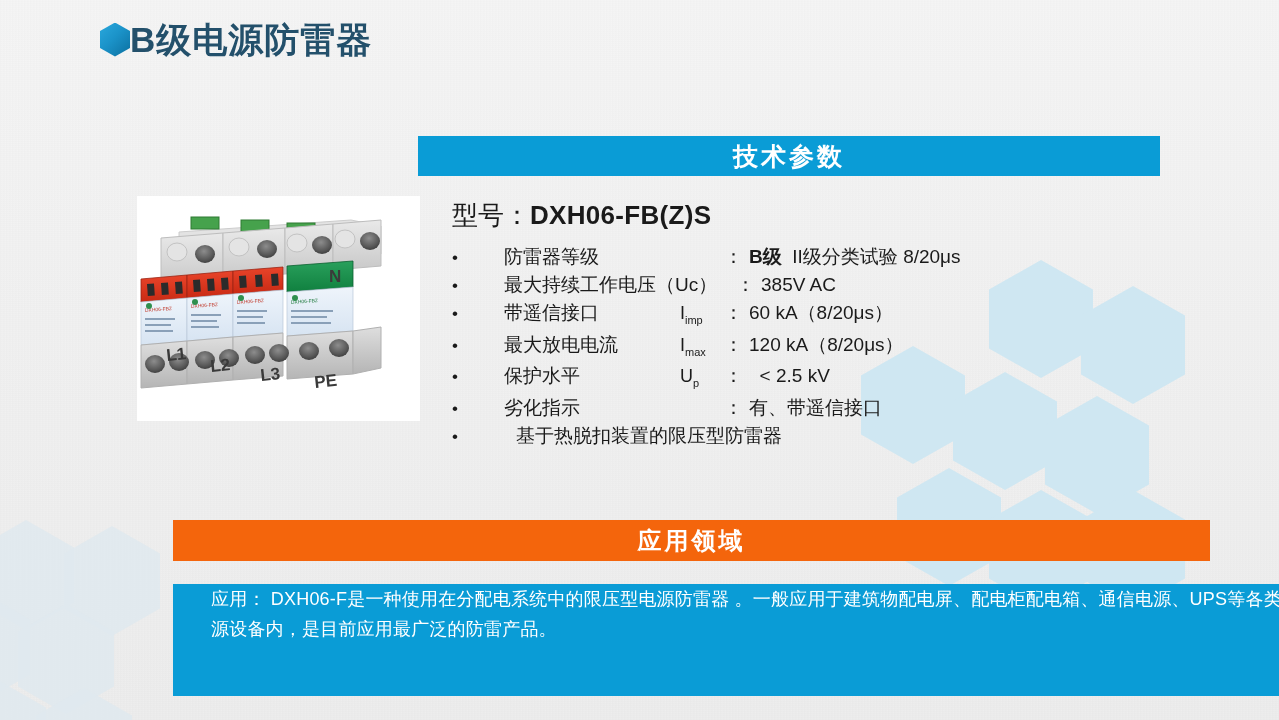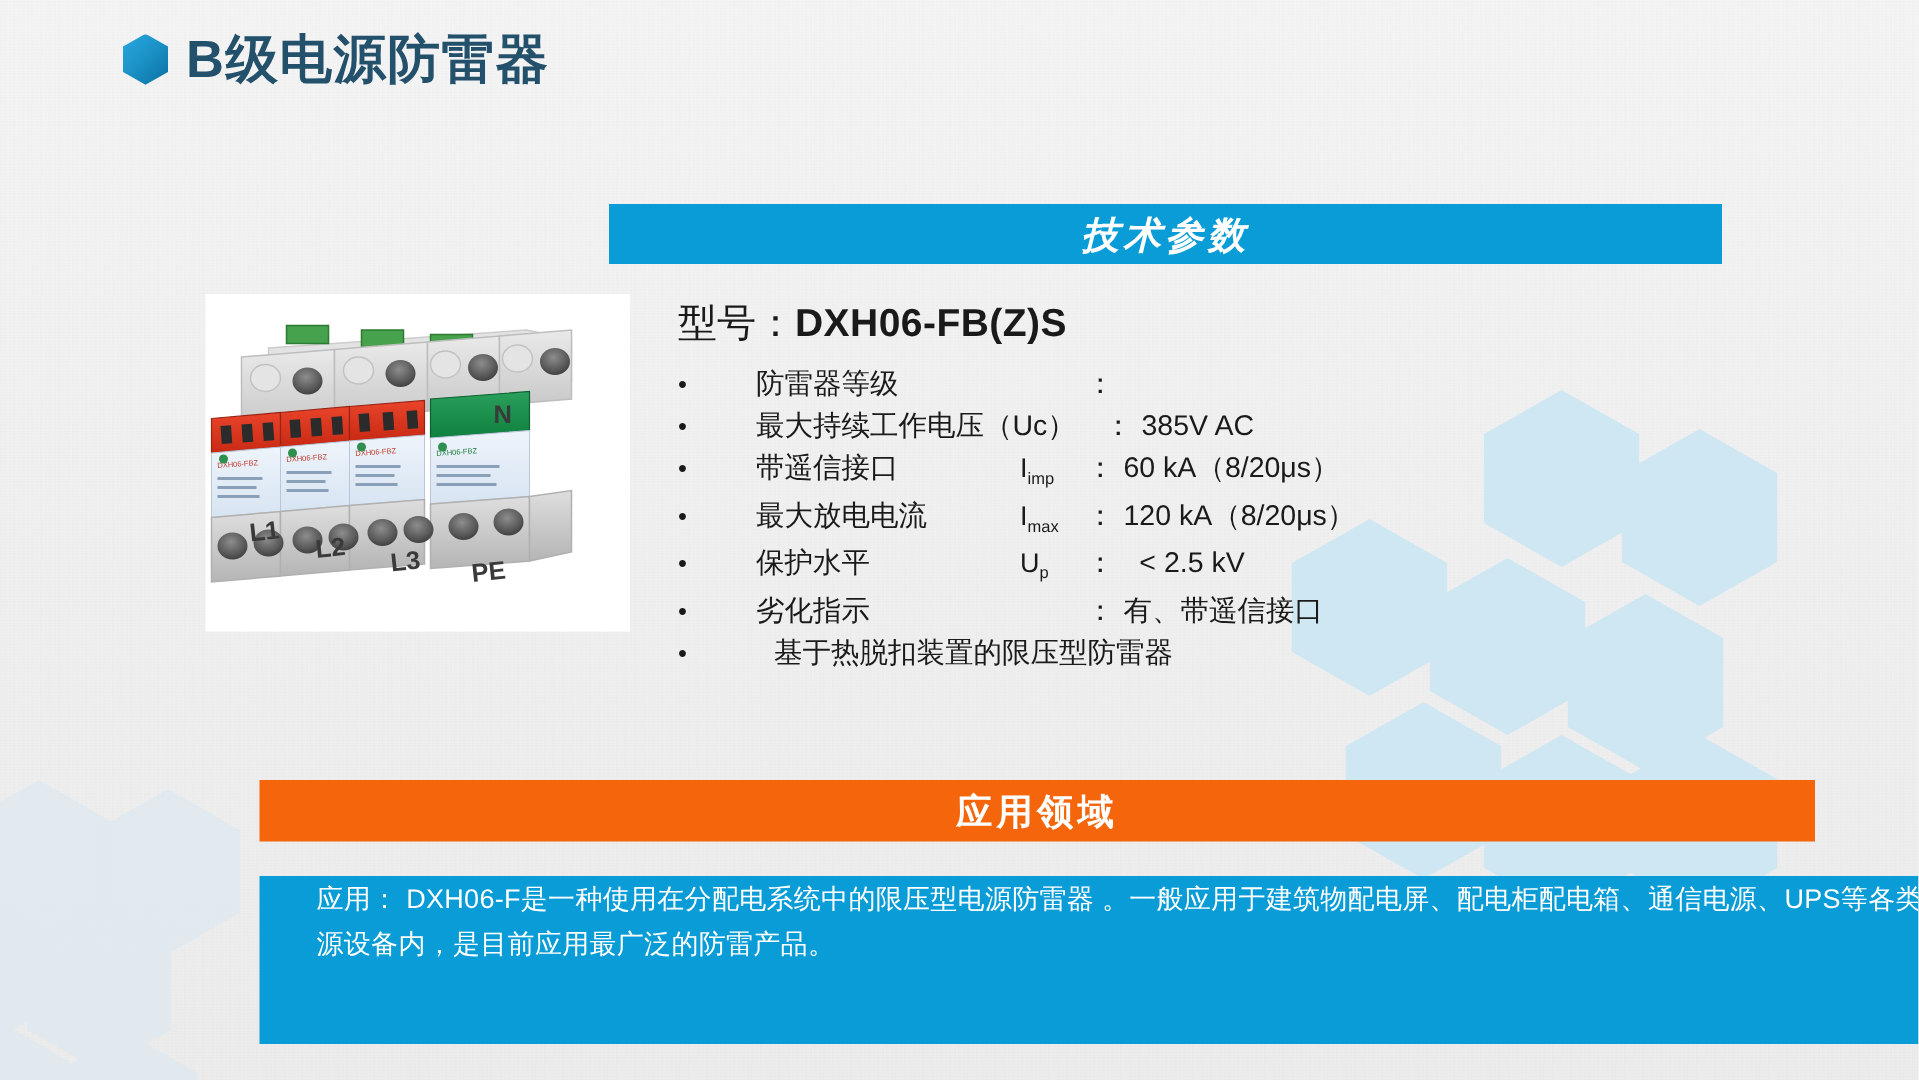--- a/index.html
+++ b/index.html
@@ -47,54 +47,53 @@
     background: #cfe7f2;
     clip-path: polygon(50% 0%, 100% 25%, 100% 75%, 50% 100%, 0% 75%, 0% 25%);
   }
   #hexfield-right { right: -10px; top: 300px; width: 420px; height: 300px; }
   #hexfield-left  { left: -60px; top: 520px; width: 300px; height: 230px; }
   #hexfield-left .hex { background: #dfe9ef; opacity: .85; }
 
   
   #title-row {
     position: absolute;
-    left: 82px;
+    left: 100px;
     top: 22px;
     display: flex;
     align-items: center;
-    gap: 12px;
+    gap: 0;
   }
   #title-hex {
     width: 30px;
     height: 34px;
     background: linear-gradient(135deg, #2aa8dd 0%, #1b93c9 45%, #0b6f9f 100%);
     clip-path: polygon(50% 0%, 100% 25%, 100% 75%, 50% 100%, 0% 75%, 0% 25%);
     flex: 0 0 auto;
   }
   #title-text {
     font-size: 35px;
     font-weight: bold;
     color: #23506b;
     letter-spacing: 1px;
     line-height: 1;
     white-space: nowrap;
   }
 
   
   #tech-header {
     position: absolute;
-    left: 406px;
+    left: 418px;
     top: 136px;
     width: 742px;
     height: 40px;
     background: #0a9cd6;
     display: flex;
     align-items: center;
     justify-content: center;
-    font-style: italic;
   }
   #tech-header-label {
     color: #ffffff;
     font-size: 25px;
     font-weight: bold;
     letter-spacing: 3px;
   }
 
   #product-photo {
     position: absolute;
@@ -371,20 +370,21 @@
 
     <div id="model-line">
       <span id="model-label">型号：</span><span id="model-value">DXH06-FB(Z)S</span>
     </div>
 
     <div class="spec-item">
       <span class="spec-bullet">•</span>
       <span class="spec-name">防雷器等级</span>
       <span class="spec-sym"></span>
       <span class="spec-colon">：</span>
+      <span class="spec-value"><b>B级</b>&nbsp;&nbsp;<span>II级分类试验 8/20μs</span></span>
     </div>
 
     <div class="spec-item wide">
       <span class="spec-bullet">•</span>
       <span class="spec-name">最大持续工作电压（Uc）</span>
       <span class="spec-colon">：</span>
       <span class="spec-value">385V AC</span>
     </div>
 
     <div class="spec-item">

